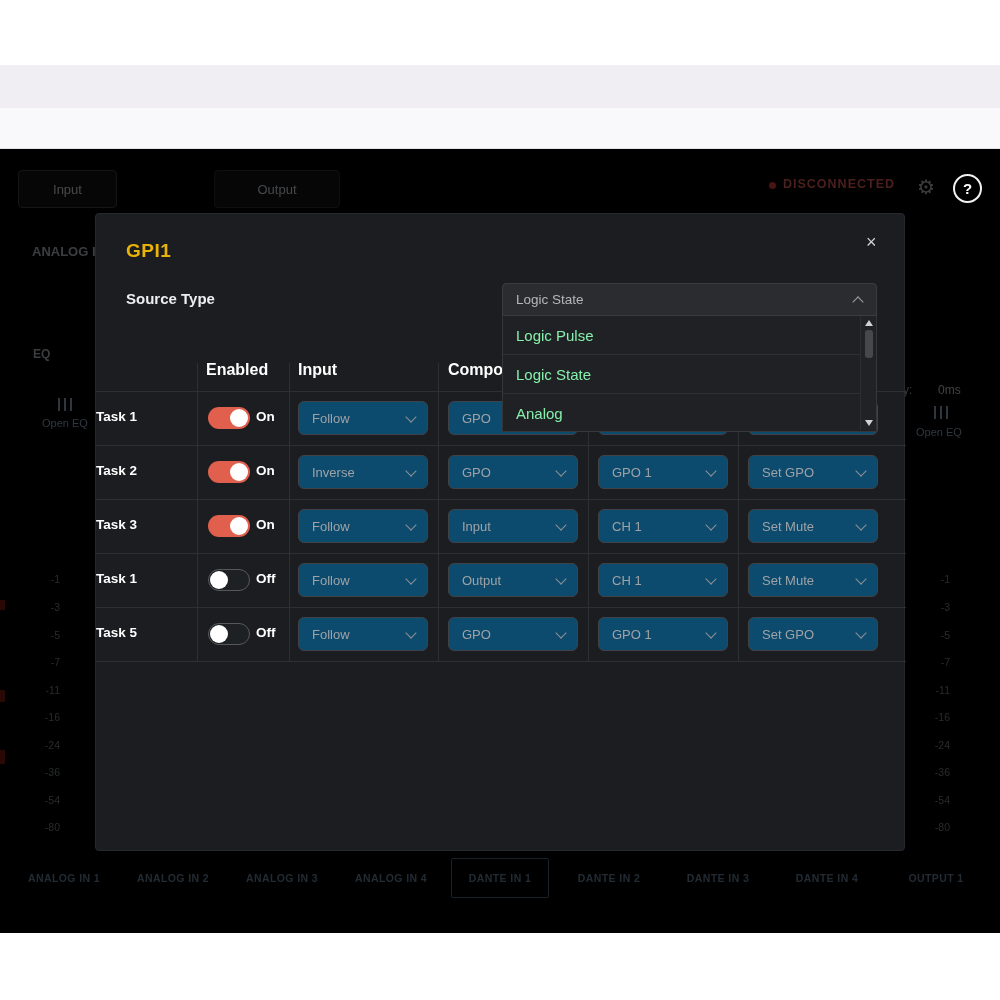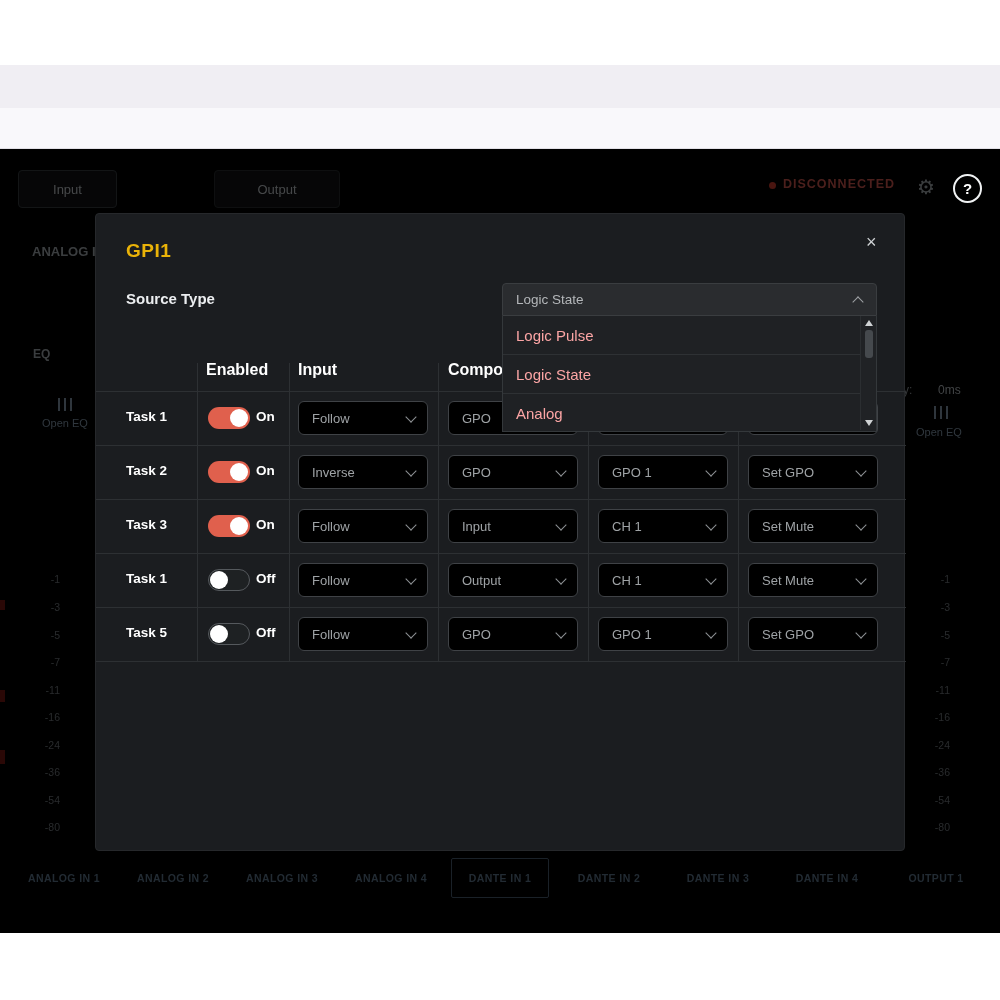--- a/index.html
+++ b/index.html
@@ -55,42 +55,42 @@
 
   
   .modal{position:absolute;left:95px;top:64px;width:810px;height:638px;background:#1b1d20;border:1px solid #26282b;
          border-radius:4px;z-index:20;box-sizing:border-box;}
   .modal-title{position:absolute;left:30px;top:26px;font-size:19px;font-weight:bold;color:#eab308;letter-spacing:.5px;}
   .modal-close{position:absolute;left:770px;top:18px;font-size:18px;color:#cfd2d4;}
   .srclabel{position:absolute;left:30px;top:76px;font-size:15px;font-weight:bold;color:#eceef0;}
   .vline{position:absolute;width:1px;background:#2d3033;top:149px;height:299px;}
   .hline{position:absolute;left:0;width:810px;height:1px;background:#2d3033;}
   .th{position:absolute;top:147px;font-size:16px;font-weight:bold;color:#fff;}
-  .task-label{position:absolute;width:101px;text-align:center;font-size:13.5px;font-weight:bold;color:#fff;}
+  .task-label{position:absolute;width:101px;text-align:left;font-size:13.5px;font-weight:bold;color:#fff;}
   .state-label{position:absolute;left:160px;font-size:13.5px;font-weight:bold;color:#fff;}
   .toggle{position:absolute;left:112px;width:42px;height:22px;border-radius:11px;box-sizing:border-box;}
   .toggle .knob2{position:absolute;width:18px;height:18px;border-radius:50%;background:#fff;top:2px;}
   .toggle.on{background:#e0604d;}
   .toggle.on .knob2{right:2px;}
   .toggle.off{background:#1e2123;border:1px solid #55595d;}
   .toggle.off .knob2{left:1px;top:1px;}
-  .sel{position:absolute;width:130px;height:34px;background:#000000;border:1px solid #3f4246;border-radius:6px;
+  .sel{position:absolute;width:130px;height:34px;background:#0c4a6e;border:1px solid #3f4246;border-radius:6px;
        box-sizing:border-box;color:#9fa3a6;font-size:13px;display:flex;align-items:center;padding-left:13px;}
   .chev{position:absolute;right:12px;top:11px;width:7px;height:7px;border-right:1.6px solid #8e9295;
         border-bottom:1.6px solid #8e9295;transform:rotate(45deg);}
 
   
   .popup-head{position:absolute;left:502px;top:134px;width:375px;height:33px;background:#2a2c2f;border:1px solid #3a3d40;
               box-sizing:border-box;border-radius:4px 4px 0 0;z-index:30;color:#b4b7ba;font-size:13.5px;
               display:flex;align-items:center;padding-left:13px;}
   .chev-up{position:absolute;right:14px;top:14px;width:7px;height:7px;border-right:1.6px solid #9ea2a5;
            border-bottom:1.6px solid #9ea2a5;transform:rotate(-135deg);}
   .popup-list{position:absolute;left:502px;top:167px;width:375px;height:116px;background:#1f2124;border:1px solid #34383b;
               border-top:none;box-sizing:border-box;z-index:30;}
-  .opt{position:relative;height:38px;color:#fca5a5;font-size:15px;display:flex;align-items:center;padding-left:13px;}
+  .opt{position:relative;height:38px;color:#86efac;font-size:15px;display:flex;align-items:center;padding-left:13px;}
   .opt-sep{height:1px;background:#2e3134;margin:0;}
   .sbar{position:absolute;right:0;top:0;width:15px;height:114px;background:#202225;border-left:1px solid #2b2e31;}
   .tri-up{position:absolute;right:3px;top:4px;width:0;height:0;border-left:4px solid transparent;
           border-right:4px solid transparent;border-bottom:6px solid #cfd2d4;}
   .tri-down{position:absolute;right:3px;bottom:4px;width:0;height:0;border-left:4px solid transparent;
             border-right:4px solid transparent;border-top:6px solid #cfd2d4;}
   .sthumb{position:absolute;right:3px;top:14px;width:8px;height:28px;background:#45494d;border-radius:3px;}
 
   svg{display:block;}
 </style>

